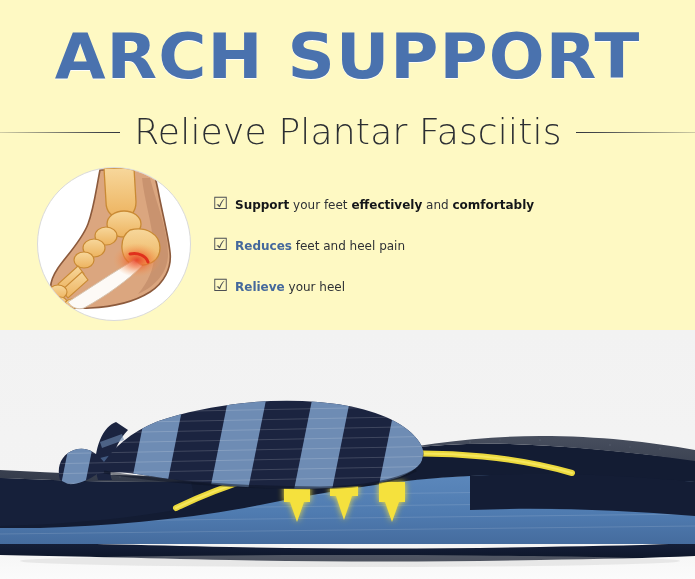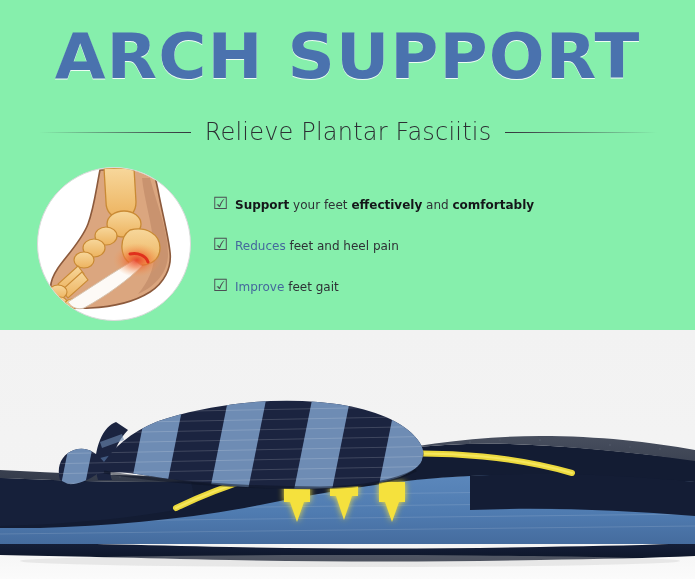--- a/index.html
+++ b/index.html
@@ -8,21 +8,21 @@
     background: #ffffff;
   }
   body {
     font-family: "Liberation Sans", sans-serif;
   }
   #page {
     position: relative;
     width: 695px;
     height: 579px;
     overflow: hidden;
-    background: #86efac;
+    background: #fef9c3;
   }
   
   #title {
     position: absolute;
     left: 0;
     top: 24px;
     width: 695px;
     text-align: center;
     font-family: "DejaVu Sans", sans-serif;
     font-weight: bold;
@@ -54,21 +54,21 @@
     background: linear-gradient(to right, rgba(120,124,130,0) 0%, rgba(60,64,70,0.95) 85%, rgba(50,54,60,1) 100%);
     margin-right: 14px;
   }
   .rule-right {
     background: linear-gradient(to left, rgba(120,124,130,0) 0%, rgba(60,64,70,0.95) 85%, rgba(50,54,60,1) 100%);
     margin-left: 14px;
   }
   #subtitle {
     font-family: "DejaVu Sans", sans-serif;
     font-weight: 300;
-    font-size: 24px;
+    font-size: 36px;
     line-height: 30px;
     color: #2c2f33;
     white-space: nowrap;
     letter-spacing: 0.2px;
   }
   
   #foot-circle {
     position: absolute;
     left: 37px;
     top: 167px;
@@ -102,21 +102,21 @@
     line-height: 20px;
     color: #4c4f54;
   }
   .btext {
     font-family: "DejaVu Sans", sans-serif;
     font-size: 12px;
     line-height: 22px;
     color: #232529;
   }
   .btext .b-dark { font-weight: bold; color: #141619; }
-  .btext .b-blue { font-weight: normal; color: #44689c; }
+  .btext .b-blue { font-weight: bold; color: #44689c; }
   .btext .b-norm { font-weight: normal; color: #2e3135; }
   
   #sandal {
     position: absolute;
     left: 0;
     top: 330px;
     width: 695px;
     height: 249px;
   }
   #sandal svg { display: block; }
@@ -194,21 +194,21 @@
     <div class="bullet">
       <span class="check-icon">☑</span>
       <span class="btext">
         <span class="b-blue">Reduces</span><span class="b-norm"> feet and heel pain</span>
       </span>
     </div>
 
     <div class="bullet">
       <span class="check-icon">☑</span>
       <span class="btext">
-        <span class="b-blue">Improve</span><span class="b-norm"> feet gait</span>
+        <span class="b-blue">Relieve</span><span class="b-norm"> your heel</span>
       </span>
     </div>
 
   </div>
 
   <div id="sandal">
     <svg width="695" height="249" viewBox="0 0 695 249">
       <defs>
         <linearGradient id="bgfade" x1="0" y1="0" x2="0" y2="1">
           <stop offset="0%" stop-color="#f2f2f2"></stop>

